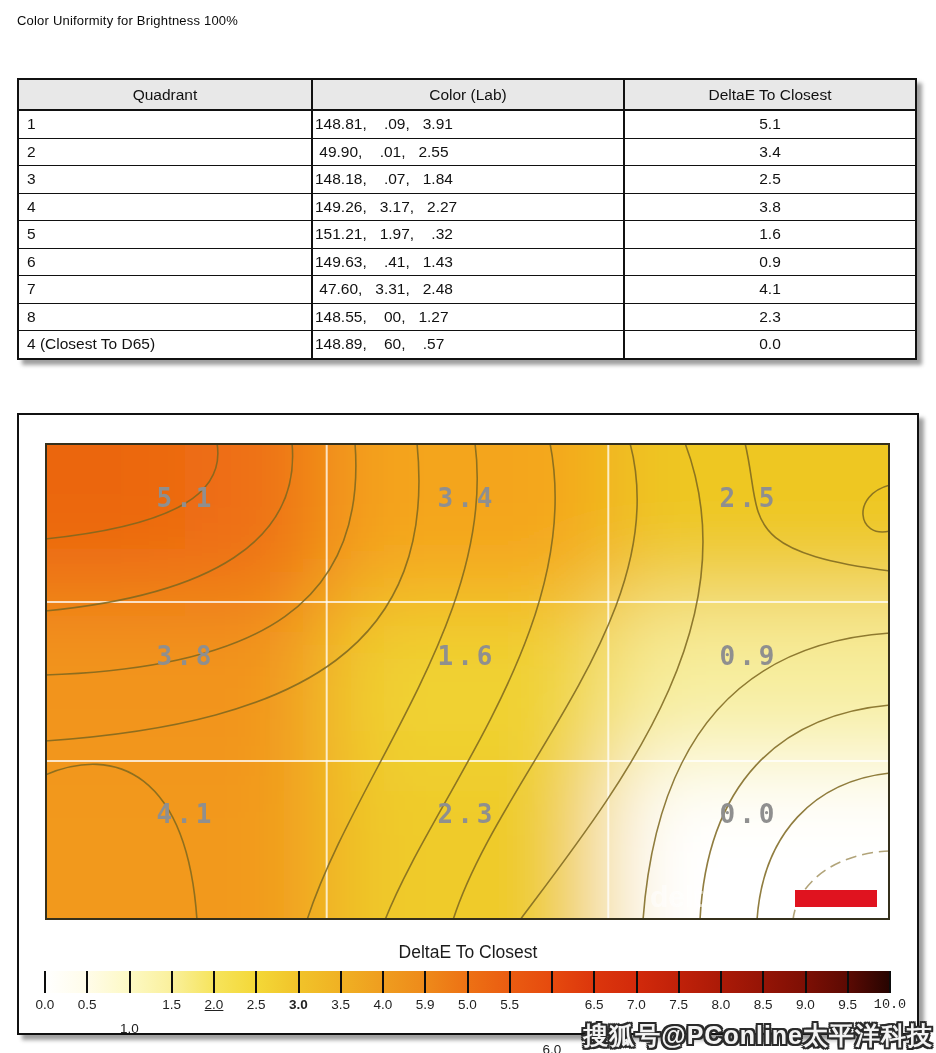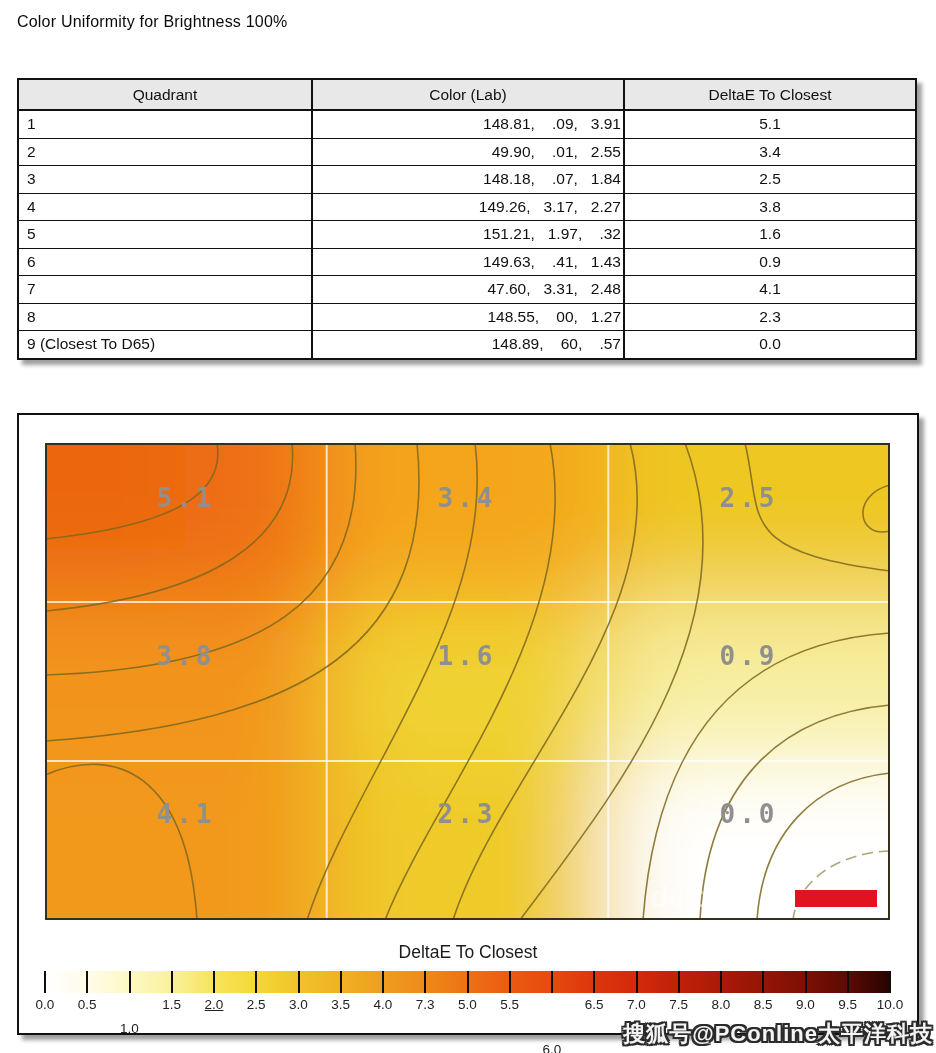--- a/index.html
+++ b/index.html
@@ -1,40 +1,40 @@
 <!DOCTYPE html>
 <html><head>
 <meta charset="utf-8">
 <style>
   html,body{margin:0;padding:0;background:#fff;}
   body{
     position:relative;width:936px;height:1053px;overflow:hidden;
     font-family:"Liberation Sans",sans-serif;color:#000;
   }
   .page-title{
-    position:absolute;left:17px;top:13px;font-size:16px;color:#0a0a0a;letter-spacing:.2px;
+    position:absolute;left:17px;top:13px;font-size:13px;color:#0a0a0a;letter-spacing:.2px;
   }
   
   .uni-table{
     position:absolute;left:17px;top:78px;width:898px;
     border-collapse:collapse;table-layout:fixed;
     border:2px solid #111;
     box-shadow:5px 5px 4px rgba(0,0,0,.38);
     background:#fff;
   }
   .uni-table th{
     background:#e8e8e8;font-weight:normal;font-size:15.5px;color:#111;
     border:2px solid #111;padding:4px 2px;height:21px;
   }
   .uni-table td{
     font-size:15.5px;color:#111;border:1.5px solid #111;border-left:2px solid #111;border-right:2px solid #111;
     padding:3px 2px;height:20.5px;background:#fff;
   }
   .uni-table td.c-quad{text-align:left;padding-left:8px;}
-  .uni-table td.c-lab{text-align:right;white-space:pre;}
+  .uni-table td.c-lab{text-align:left;white-space:pre;}
   .uni-table td.c-de{text-align:center;}
   
   .chart-box{
     position:absolute;left:17px;top:413px;width:898px;height:618px;
     background:#fff;border:2px solid #111;
     box-shadow:5px 5px 4px rgba(0,0,0,.38);
   }
   .plot-svg{position:absolute;left:26px;top:28px;}
   .cb-title{
     position:absolute;left:0;top:527px;width:100%;text-align:center;
@@ -46,21 +46,21 @@
   .colorbar .tick{
     position:absolute;top:0;width:2px;height:100%;background:#0d0d0d;transform:translateX(-50%);
   }
   .cb-labels{
     position:absolute;left:26px;top:582px;width:845px;height:16px;font-size:13.5px;color:#222;
   }
   .cb-labels span{position:absolute;transform:translateX(-50%);white-space:nowrap;}
   
   .site-watermark{
     position:absolute;right:3px;top:1019px;
-    font-size:22px;font-weight:bold;letter-spacing:1px;color:#f4f4f4;
+    font-size:25px;font-weight:bold;letter-spacing:1px;color:#f4f4f4;
     text-shadow:-2px 0 0 #2b2b2b,2px 0 0 #2b2b2b,0 -2px 0 #2b2b2b,0 2px 0 #2b2b2b,2px 2px 0 #2b2b2b,-2px -2px 0 #2b2b2b,-2px 2px 0 #2b2b2b,2px -2px 0 #2b2b2b;
     white-space:nowrap;z-index:5;
   }
 </style>
 </head>
 <body>
 
 <div class="page-title">Color Uniformity for Brightness 100%</div>
 
 <table class="uni-table">
@@ -111,21 +111,21 @@
         <td class="c-quad">7</td>
         <td class="c-lab"> 47.60,   3.31,   2.48</td>
         <td class="c-de">4.1</td>
       </tr>
     <tr>
         <td class="c-quad">8</td>
         <td class="c-lab">148.55,    00,   1.27</td>
         <td class="c-de">2.3</td>
       </tr>
     <tr>
-        <td class="c-quad">9 (Closest To D65)</td>
+        <td class="c-quad">4 (Closest To D65)</td>
         <td class="c-lab">148.89,    60,    .57</td>
         <td class="c-de">0.0</td>
       </tr>
   </tbody>
 </table>
 
 <div class="chart-box">
   <svg class="plot-svg" width="845" height="477" viewBox="0 0 845 477" xmlns="http://www.w3.org/2000/svg">
     <defs>
       <filter id="heatblur" filterUnits="userSpaceOnUse" x="-220" y="-220" width="1285" height="917">
@@ -213,31 +213,31 @@
       <div class="tick" style="left: 95%;"></div>
       <div class="tick" style="left: 100%;"></div>
     </div>
   <div class="cb-labels" id="cb-labels">
       <span style="left: 0%;">0.0</span>
       <span style="left: 5%;">0.5</span>
       <span style="left: 10%; margin-top: 24px;">1.0</span>
       <span style="left: 15%;">1.5</span>
       <span style="left: 20%; text-decoration: underline;">2.0</span>
       <span style="left: 25%;">2.5</span>
-      <span style="left: 30%;">3.0</span>
+      <span style="left: 30%; font-weight: bold;">3.0</span>
       <span style="left: 35%;">3.5</span>
       <span style="left: 40%;">4.0</span>
-      <span style="left: 45%;">7.3</span>
+      <span style="left: 45%;">5.9</span>
       <span style="left: 50%;">5.0</span>
       <span style="left: 55%;">5.5</span>
       <span style="left: 60%; margin-top: 45px;">6.0</span>
       <span style="left: 65%;">6.5</span>
       <span style="left: 70%;">7.0</span>
       <span style="left: 75%;">7.5</span>
       <span style="left: 80%;">8.0</span>
       <span style="left: 85%;">8.5</span>
       <span style="left: 90%;">9.0</span>
       <span style="left: 95%;">9.5</span>
-      <span style="left: 100%;">10.0</span>
+      <span style="left: 100%; font-family: Liberation Mono, monospace;">10.0</span>
     </div>
 </div>
 
 <div class="site-watermark">搜狐号@PConline太平洋科技</div>
 
 </body></html>

